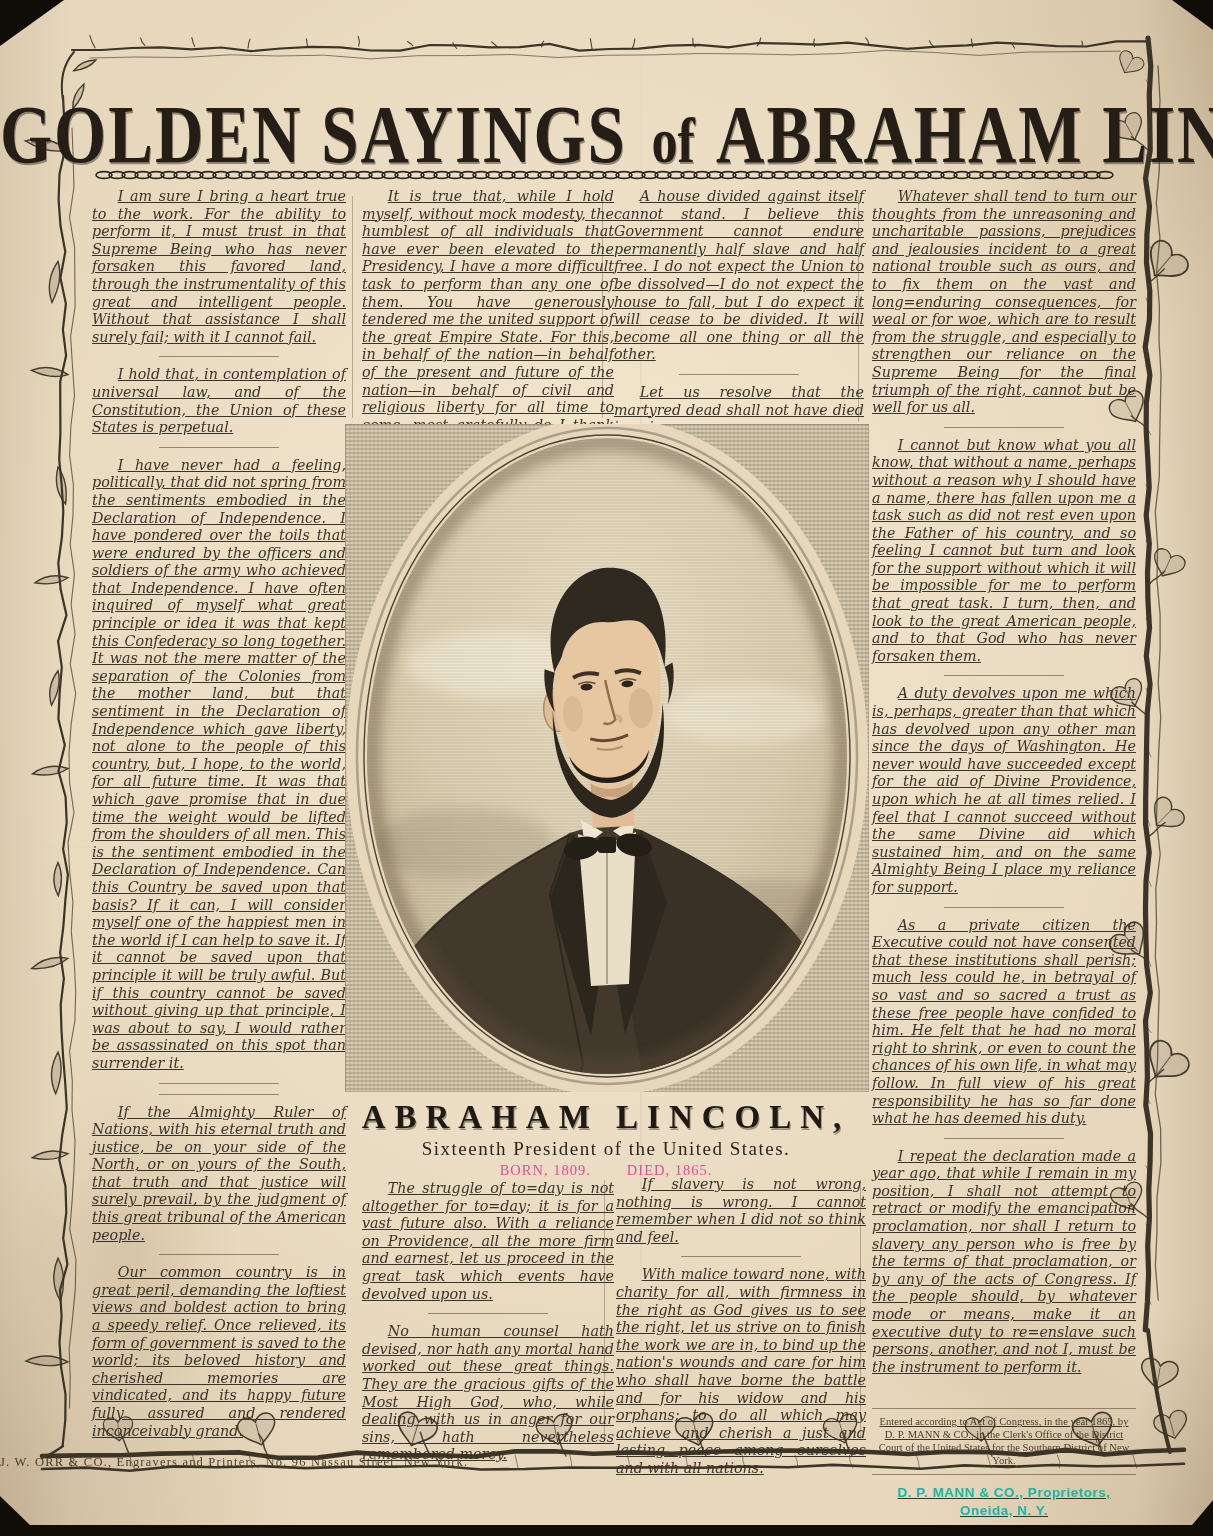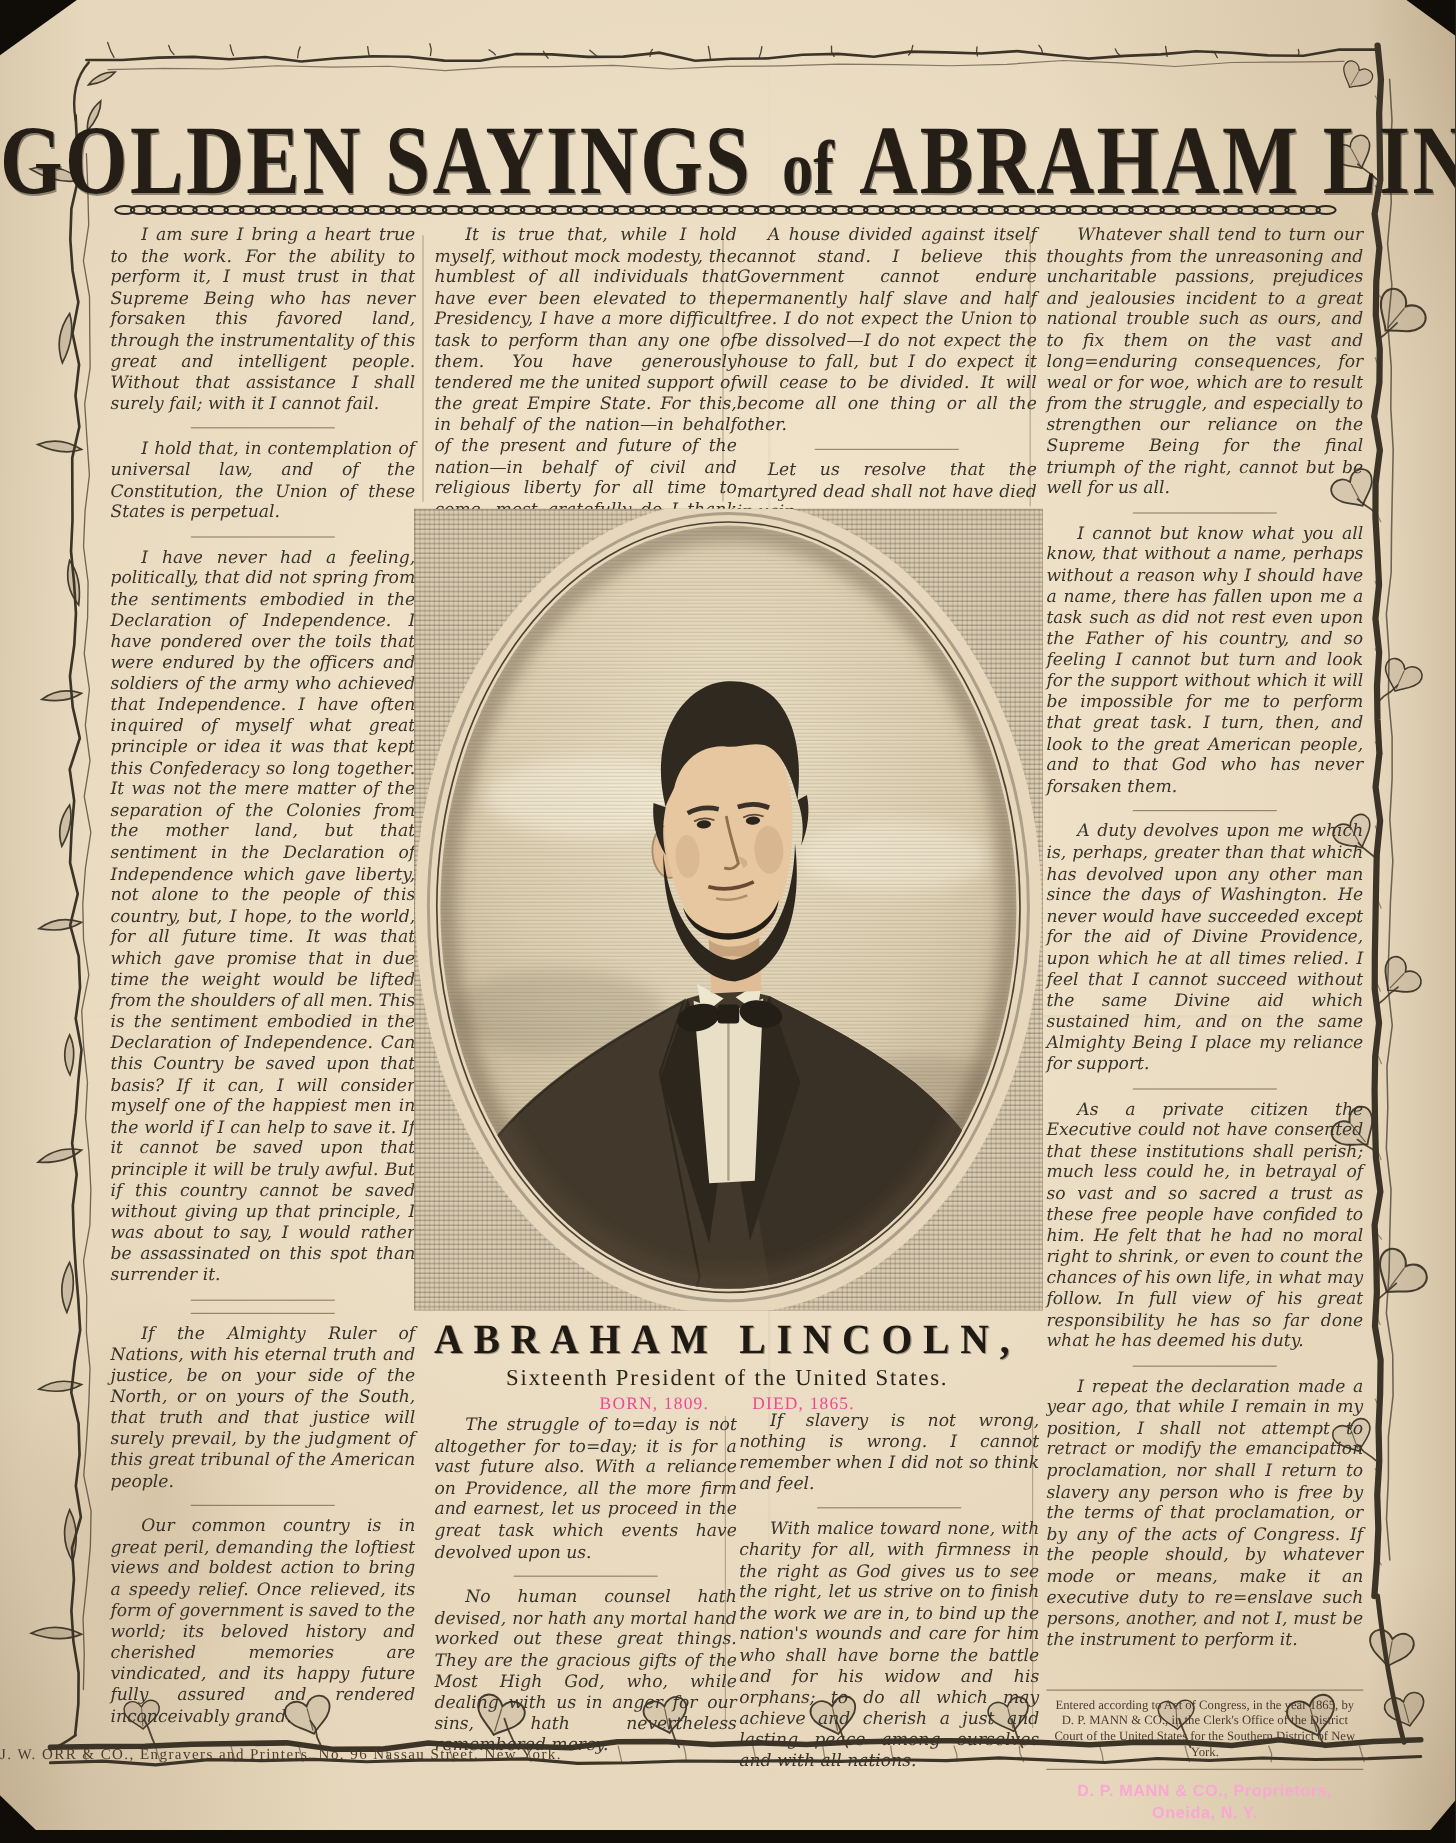--- a/index.html
+++ b/index.html
@@ -20,38 +20,38 @@
   .crease-h{position:absolute;height:2px;background:linear-gradient(90deg,rgba(90,70,40,0),rgba(90,70,40,.10),rgba(90,70,40,0));}
 
   .title{position:absolute;left:0;top:88px;width:1213px;text-align:center;color:#241e16;
          white-space:nowrap;font-weight:bold;letter-spacing:2px;
          transform:scaleY(1.22);transform-origin:top center;
          font-size:67px;text-shadow:1px 1px 0 rgba(40,30,20,.45);}
   .title .of{font-size:52px;letter-spacing:0;padding:0 6px;}
   .chain{position:absolute;left:0;top:168px;width:1213px;text-align:center;}
 
   .col{position:absolute;color:#3a332a;font-family:"DejaVu Serif",serif;font-style:italic;
-       font-size:14.3px;line-height:17.6px;text-align:justify;}
+       font-size:14.3px;line-height:17.6px;text-align:justify;text-decoration:underline;}
   .col p{margin:0;text-indent:1.8em;}
   .sep{width:120px;height:1px;background:rgba(80,62,40,.55);margin:10px auto 9px auto;}
   .vrule{position:absolute;width:1px;background:rgba(95,75,50,.38);}
 
   .portrait{position:absolute;left:345px;top:424px;width:524px;height:668px;}
   .caption{position:absolute;left:300px;top:1098px;width:612px;text-align:center;color:#1f1a13;}
   .cap-name{font-weight:bold;font-size:33px;letter-spacing:9px;transform:scaleY(1.05);
             transform-origin:top center;text-shadow:1px 1px 0 rgba(40,30,20,.4);}
   .cap-sub{font-size:19px;letter-spacing:1.5px;margin-top:3px;color:#2b251c;text-align:center;}
   .cap-dates{font-size:14.5px;letter-spacing:1px;margin-top:2px;color:#ec4899;}
   .cap-dates span{padding:0 18px;}
 
   .fineprint{margin-top:32px;border-top:1px solid rgba(80,62,40,.55);border-bottom:1px solid rgba(80,62,40,.55);
              padding:6px 2px 7px 2px;font-style:normal;font-family:"Liberation Serif",serif;
              font-size:10.6px;line-height:13px;text-align:center;color:#46false3b2f;color:#473b2e;}
   .proprietor{margin-top:9px;text-align:center;font-family:"Liberation Sans",sans-serif;
-              font-weight:bold;font-style:normal;font-size:13.5px;letter-spacing:.5px;color:#f9a8d4;}
+              font-weight:bold;font-style:normal;font-size:13.5px;letter-spacing:.5px;color:#14b8a6;}
   .imprint{position:absolute;left:0;top:1455px;width:1213px;text-align:left;
            font-size:12.5px;letter-spacing:1.2px;color:#4a3d2c;}
 </style>
 </head>
 <body>
 
 <div class="stage">
   <div class="paper"></div>
 
   <div class="stain" style="left:990px;top:90px;width:220px;height:300px;background:radial-gradient(closest-side,rgba(150,110,55,.12),rgba(150,110,55,0));"></div>

